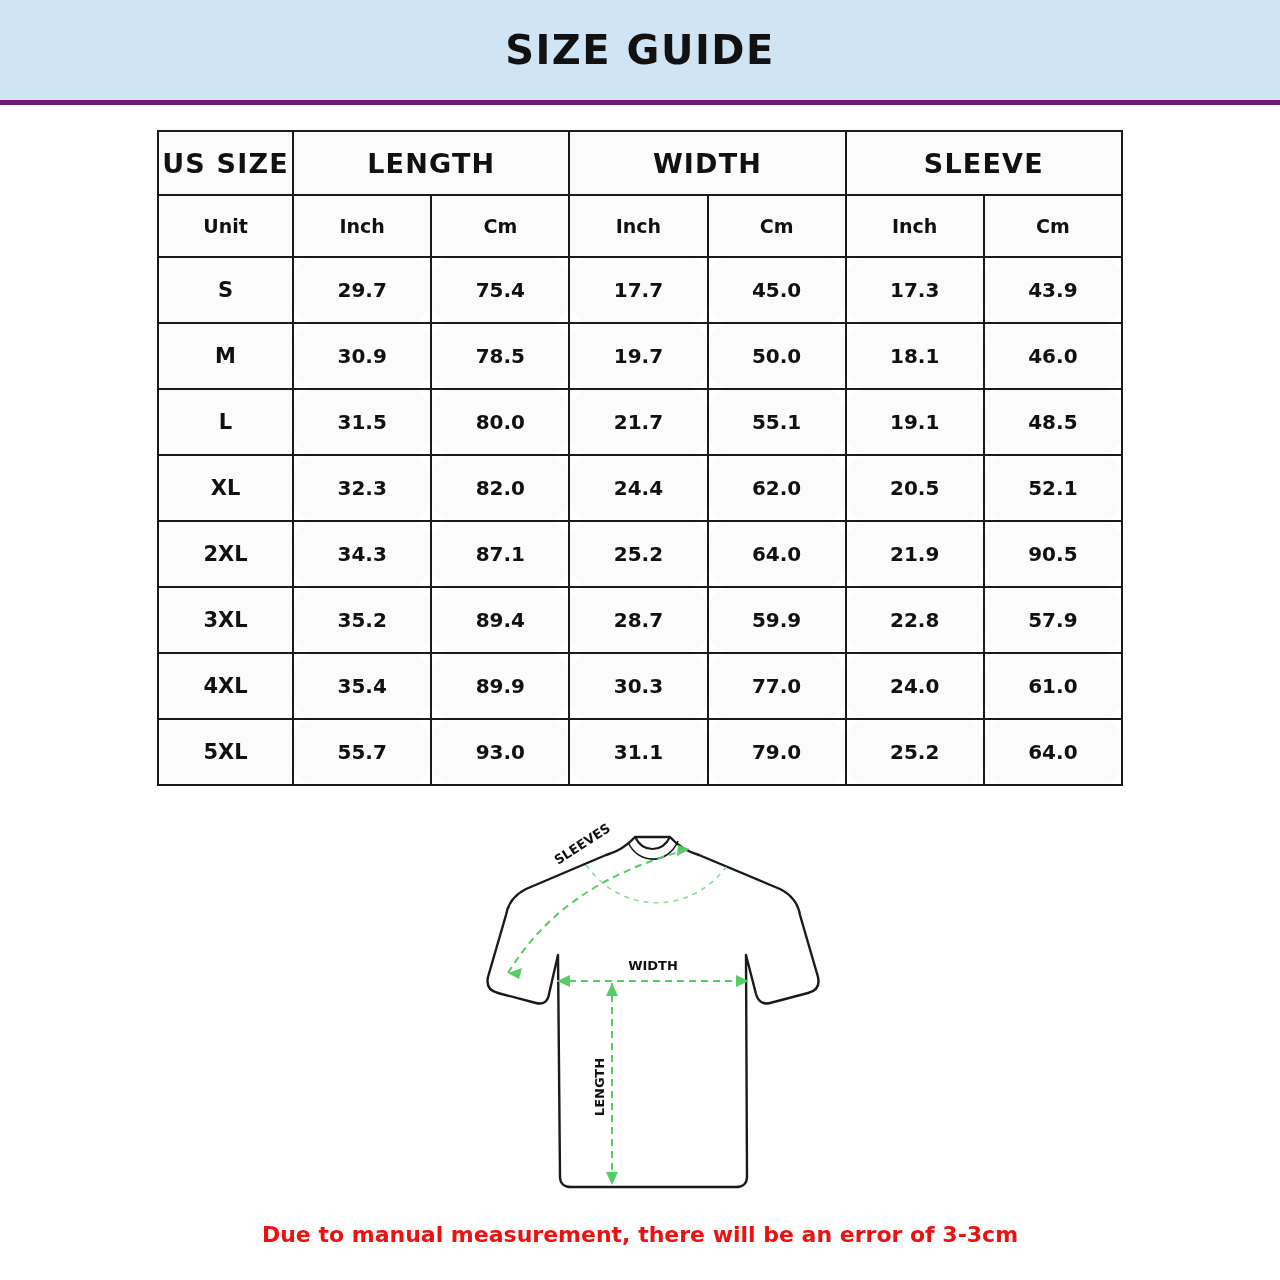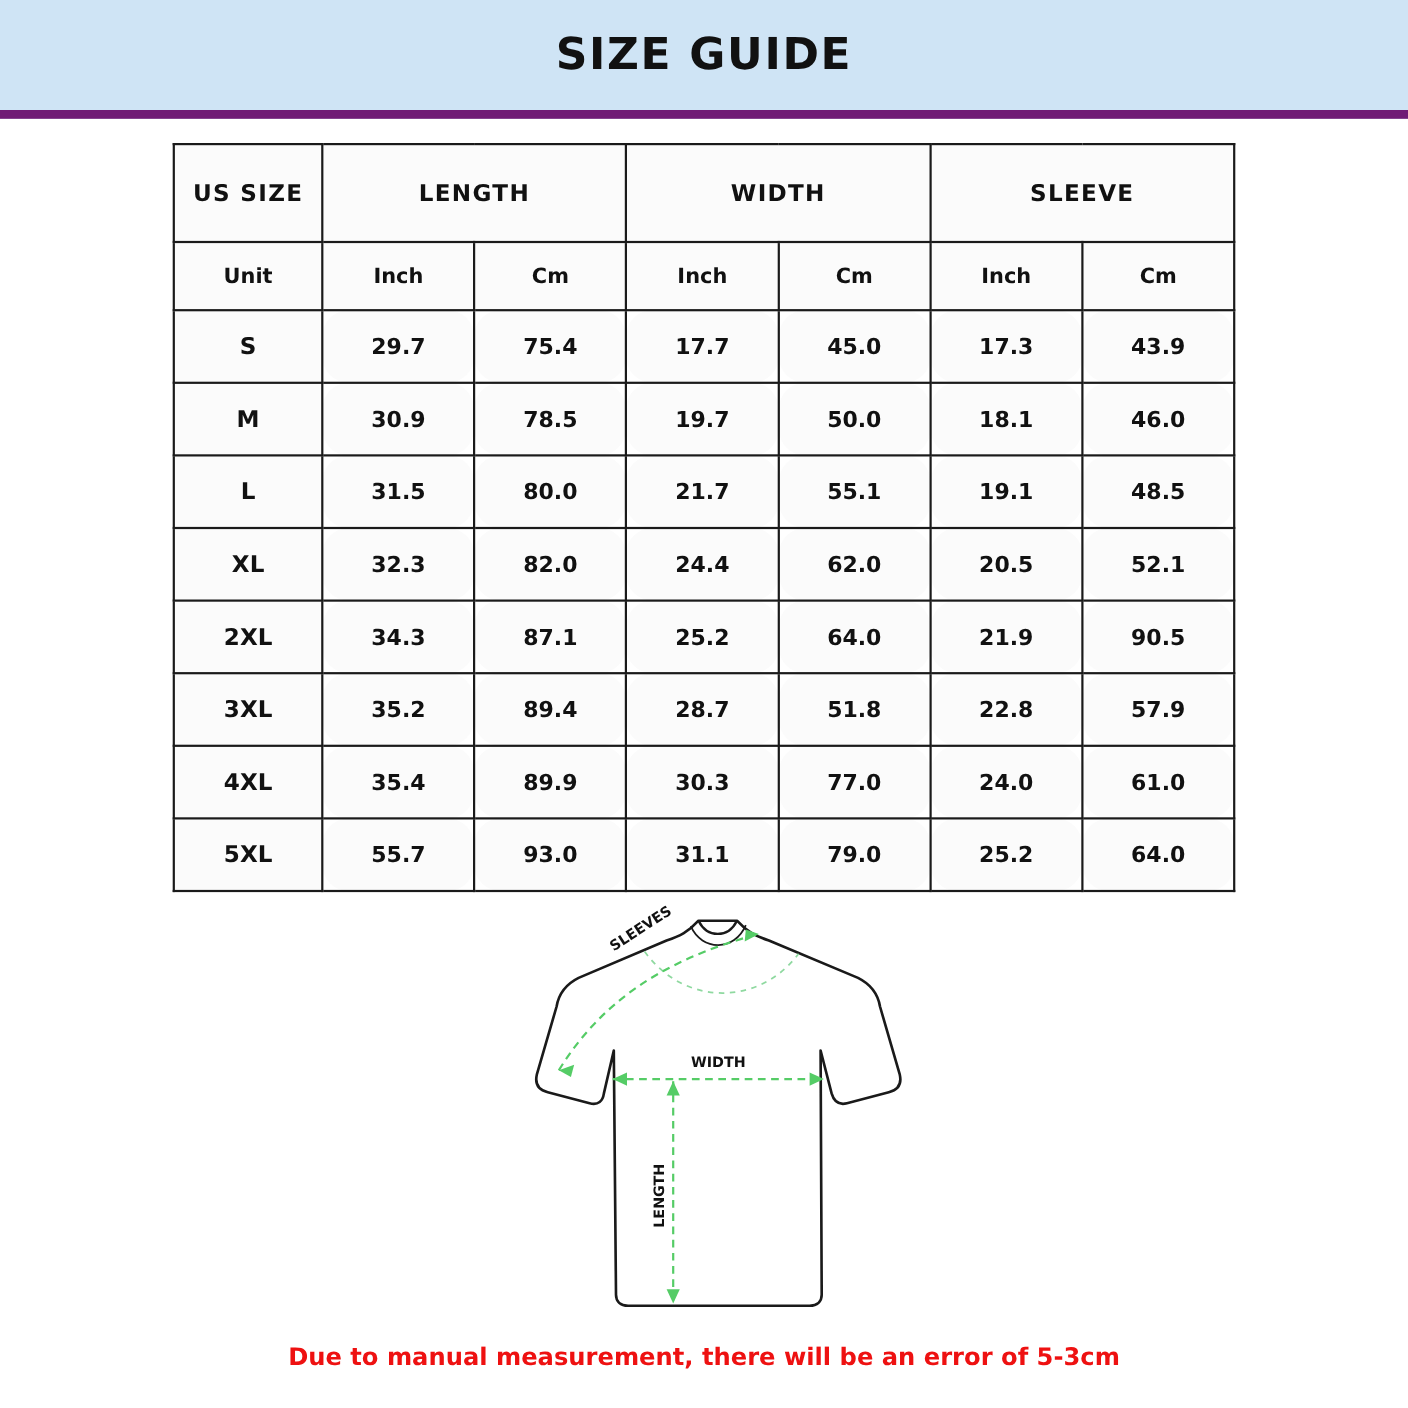--- a/index.html
+++ b/index.html
@@ -20,21 +20,21 @@
   }
 
   
   .header {
     position: absolute;
     left: 0;
     top: 0;
     width: 1280px;
     height: 100px;
     background: #cfe4f5;
-    border-bottom: 8px solid #701a75;
+    border-bottom: 5px solid #701a75;
     display: flex;
     align-items: center;
     justify-content: center;
   }
   .header-title {
     font-size: 40px;
     font-weight: bold;
     letter-spacing: 1.5px;
     color: #111111;
     font-family: "DejaVu Sans", sans-serif;
@@ -59,22 +59,22 @@
     vertical-align: middle;
     background: #fbfbfb;
     color: #111111;
     font-family: "DejaVu Sans", sans-serif;
   }
   
   col.c-us { width: 135px; }
   col.c-d  { width: 138px; }
 
   .grouphead {
-    height: 89px;
-    font-size: 21px;
+    height: 64px;
+    font-size: 27px;
     font-weight: bold;
     letter-spacing: 1.2px;
   }
   .unitrow {
     height: 62px;
     font-size: 19px;
     font-weight: bold;
   }
   .unitrow .unit-cell {
     font-weight: bold;
@@ -199,21 +199,21 @@
           <td class="val">25.2</td>
           <td class="val">64.0</td>
           <td class="val">21.9</td>
           <td class="val">90.5</td>
         </tr>
         <tr class="datarow">
           <td class="size-cell">3XL</td>
           <td class="val">35.2</td>
           <td class="val">89.4</td>
           <td class="val">28.7</td>
-          <td class="val">51.8</td>
+          <td class="val">59.9</td>
           <td class="val">22.8</td>
           <td class="val">57.9</td>
         </tr>
         <tr class="datarow">
           <td class="size-cell">4XL</td>
           <td class="val">35.4</td>
           <td class="val">89.9</td>
           <td class="val">30.3</td>
           <td class="val">77.0</td>
           <td class="val">24.0</td>
@@ -287,15 +287,15 @@
 
       <g>
         <line x1="172" y1="178" x2="172" y2="380" stroke="#55cc66" stroke-width="2" stroke-dasharray="7 5"></line>
         <path d="M172 178 l -6 13 l 12 0 z" fill="#55cc66"></path>
         <path d="M172 380 l -6 -13 l 12 0 z" fill="#55cc66"></path>
       </g>
       <text x="164" y="282" transform="rotate(-90 164 282)" text-anchor="middle" font-family="DejaVu Sans, sans-serif" font-size="13" font-weight="bold" fill="#111111">LENGTH</text>
     </svg>
   </div>
 
-  <div class="note">Due to manual measurement, there will be an error of 5-3cm</div>
+  <div class="note">Due to manual measurement, there will be an error of 3-3cm</div>
 
 </div>
 
 </body></html>

